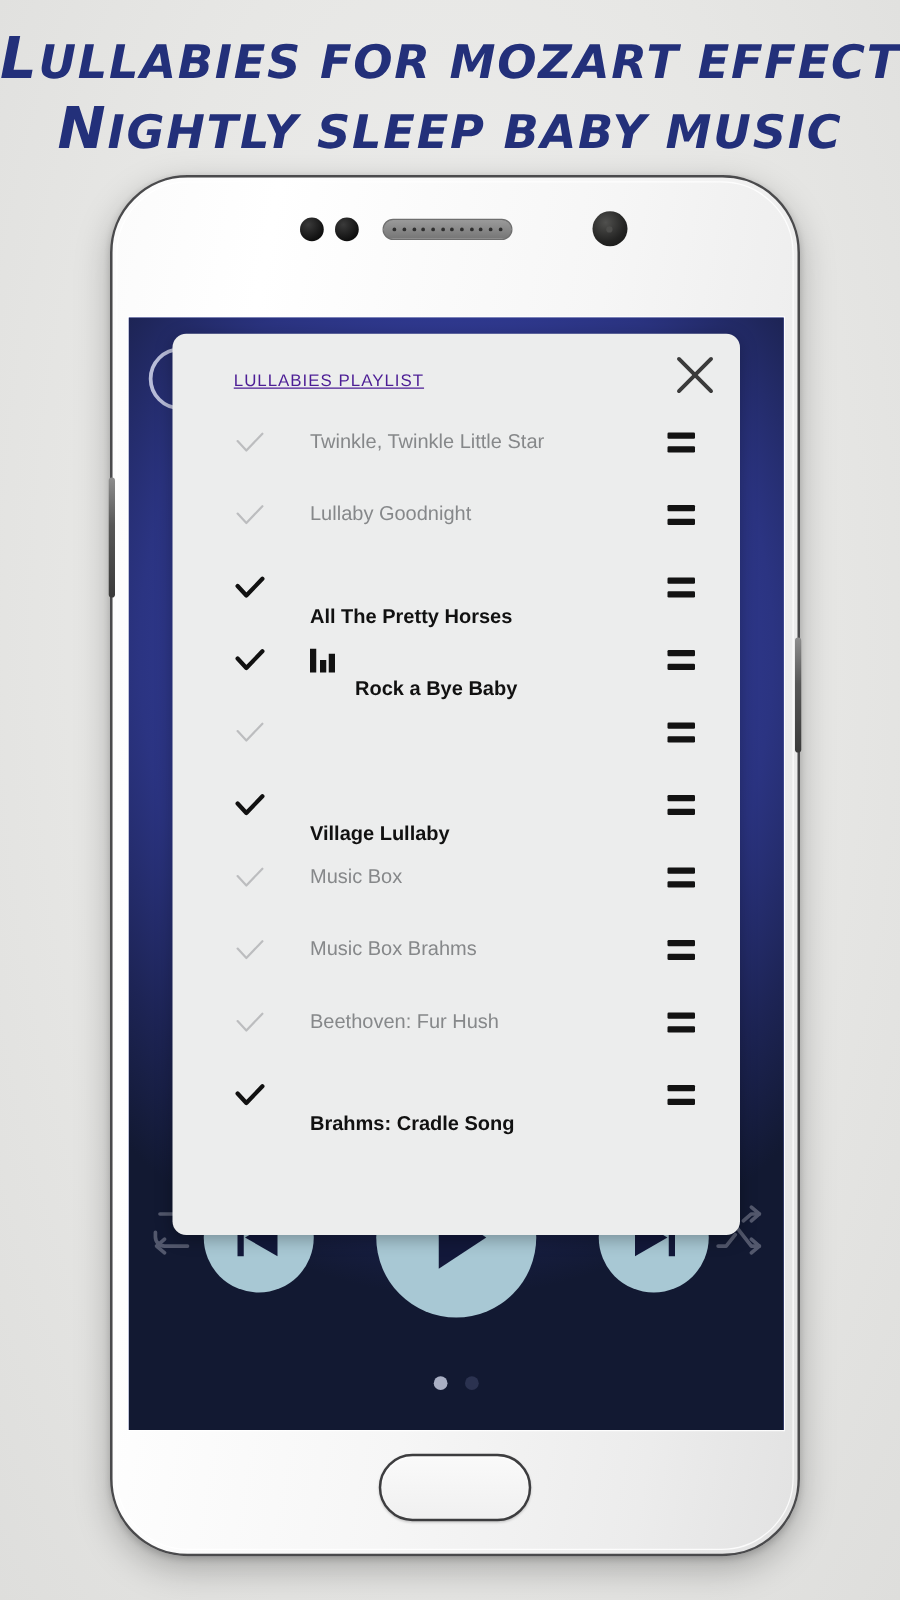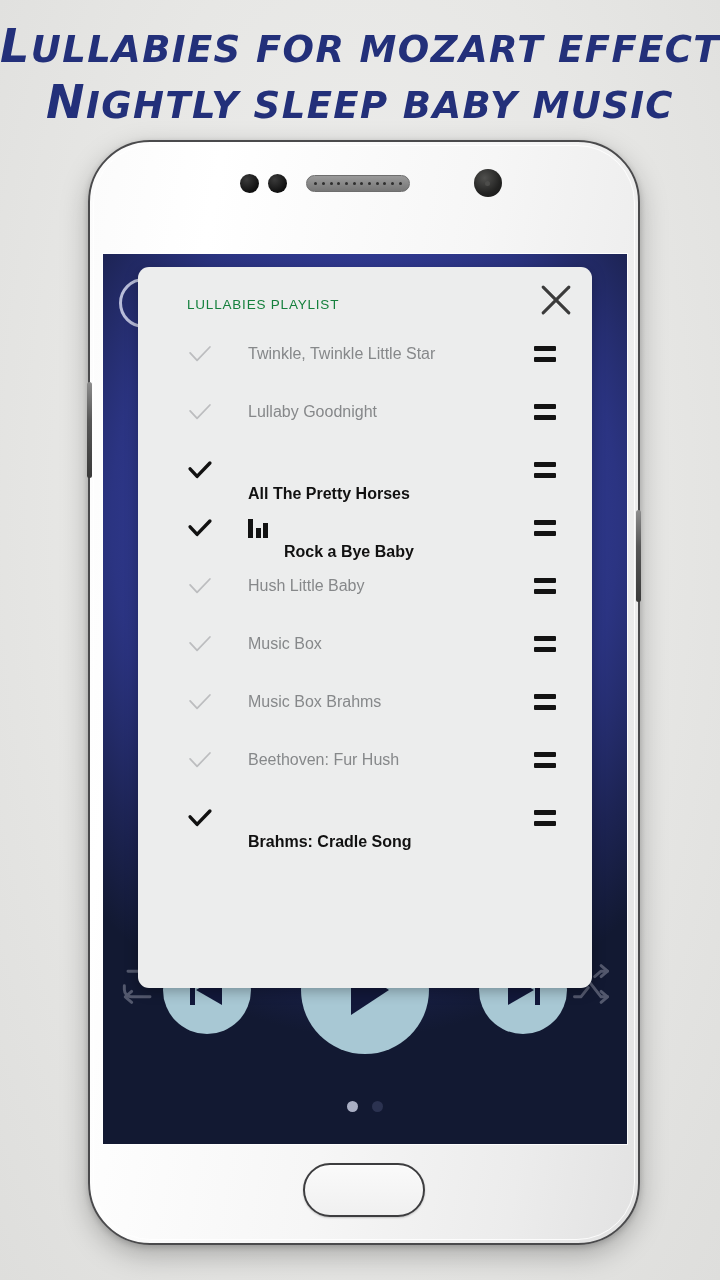--- a/index.html
+++ b/index.html
@@ -264,22 +264,23 @@
   #panel-header {
     position: relative;
     height: 58px;
   }
   #playlist-title {
     position: absolute;
     left: 49px;
     top: 30px;
     font-size: 13.5px;
     letter-spacing: 0.8px;
-    color: #15803d;
+    color: #4c1d95;
     text-transform: uppercase;
+    text-decoration: underline;
   }
   #close-button {
     position: absolute;
     right: 14px;
     top: 11px;
     width: 44px; height: 44px;
     cursor: pointer;
   }
   #close-button svg { width: 100%; height: 100%; display: block; }
 
@@ -483,21 +484,32 @@
               <i></i>
               <i></i>
             </span>
           </div>
           <div class="playlist-row inactive">
             <span class="row-check">
               <svg viewBox="0 0 24 24" fill="none" stroke="#bcbdbf" stroke-width="1.5" stroke-linecap="round" stroke-linejoin="round">
                 <polyline points="3.5,11 9.5,17.5 20.5,6"></polyline>
               </svg>
             </span>
-            <span class="row-title">Hush Little Baby</span>
+            <span class="row-handle">
+              <i></i>
+              <i></i>
+            </span>
+          </div>
+          <div class="playlist-row active">
+            <span class="row-check">
+              <svg viewBox="0 0 24 24" fill="none" stroke="#111111" stroke-width="2.9" stroke-linecap="round" stroke-linejoin="round">
+                <polyline points="3.5,11 9.5,17.5 20.5,6"></polyline>
+              </svg>
+            </span>
+            <span class="row-title">Village Lullaby</span>
             <span class="row-handle">
               <i></i>
               <i></i>
             </span>
           </div>
           <div class="playlist-row inactive">
             <span class="row-check">
               <svg viewBox="0 0 24 24" fill="none" stroke="#bcbdbf" stroke-width="1.5" stroke-linecap="round" stroke-linejoin="round">
                 <polyline points="3.5,11 9.5,17.5 20.5,6"></polyline>
               </svg>

